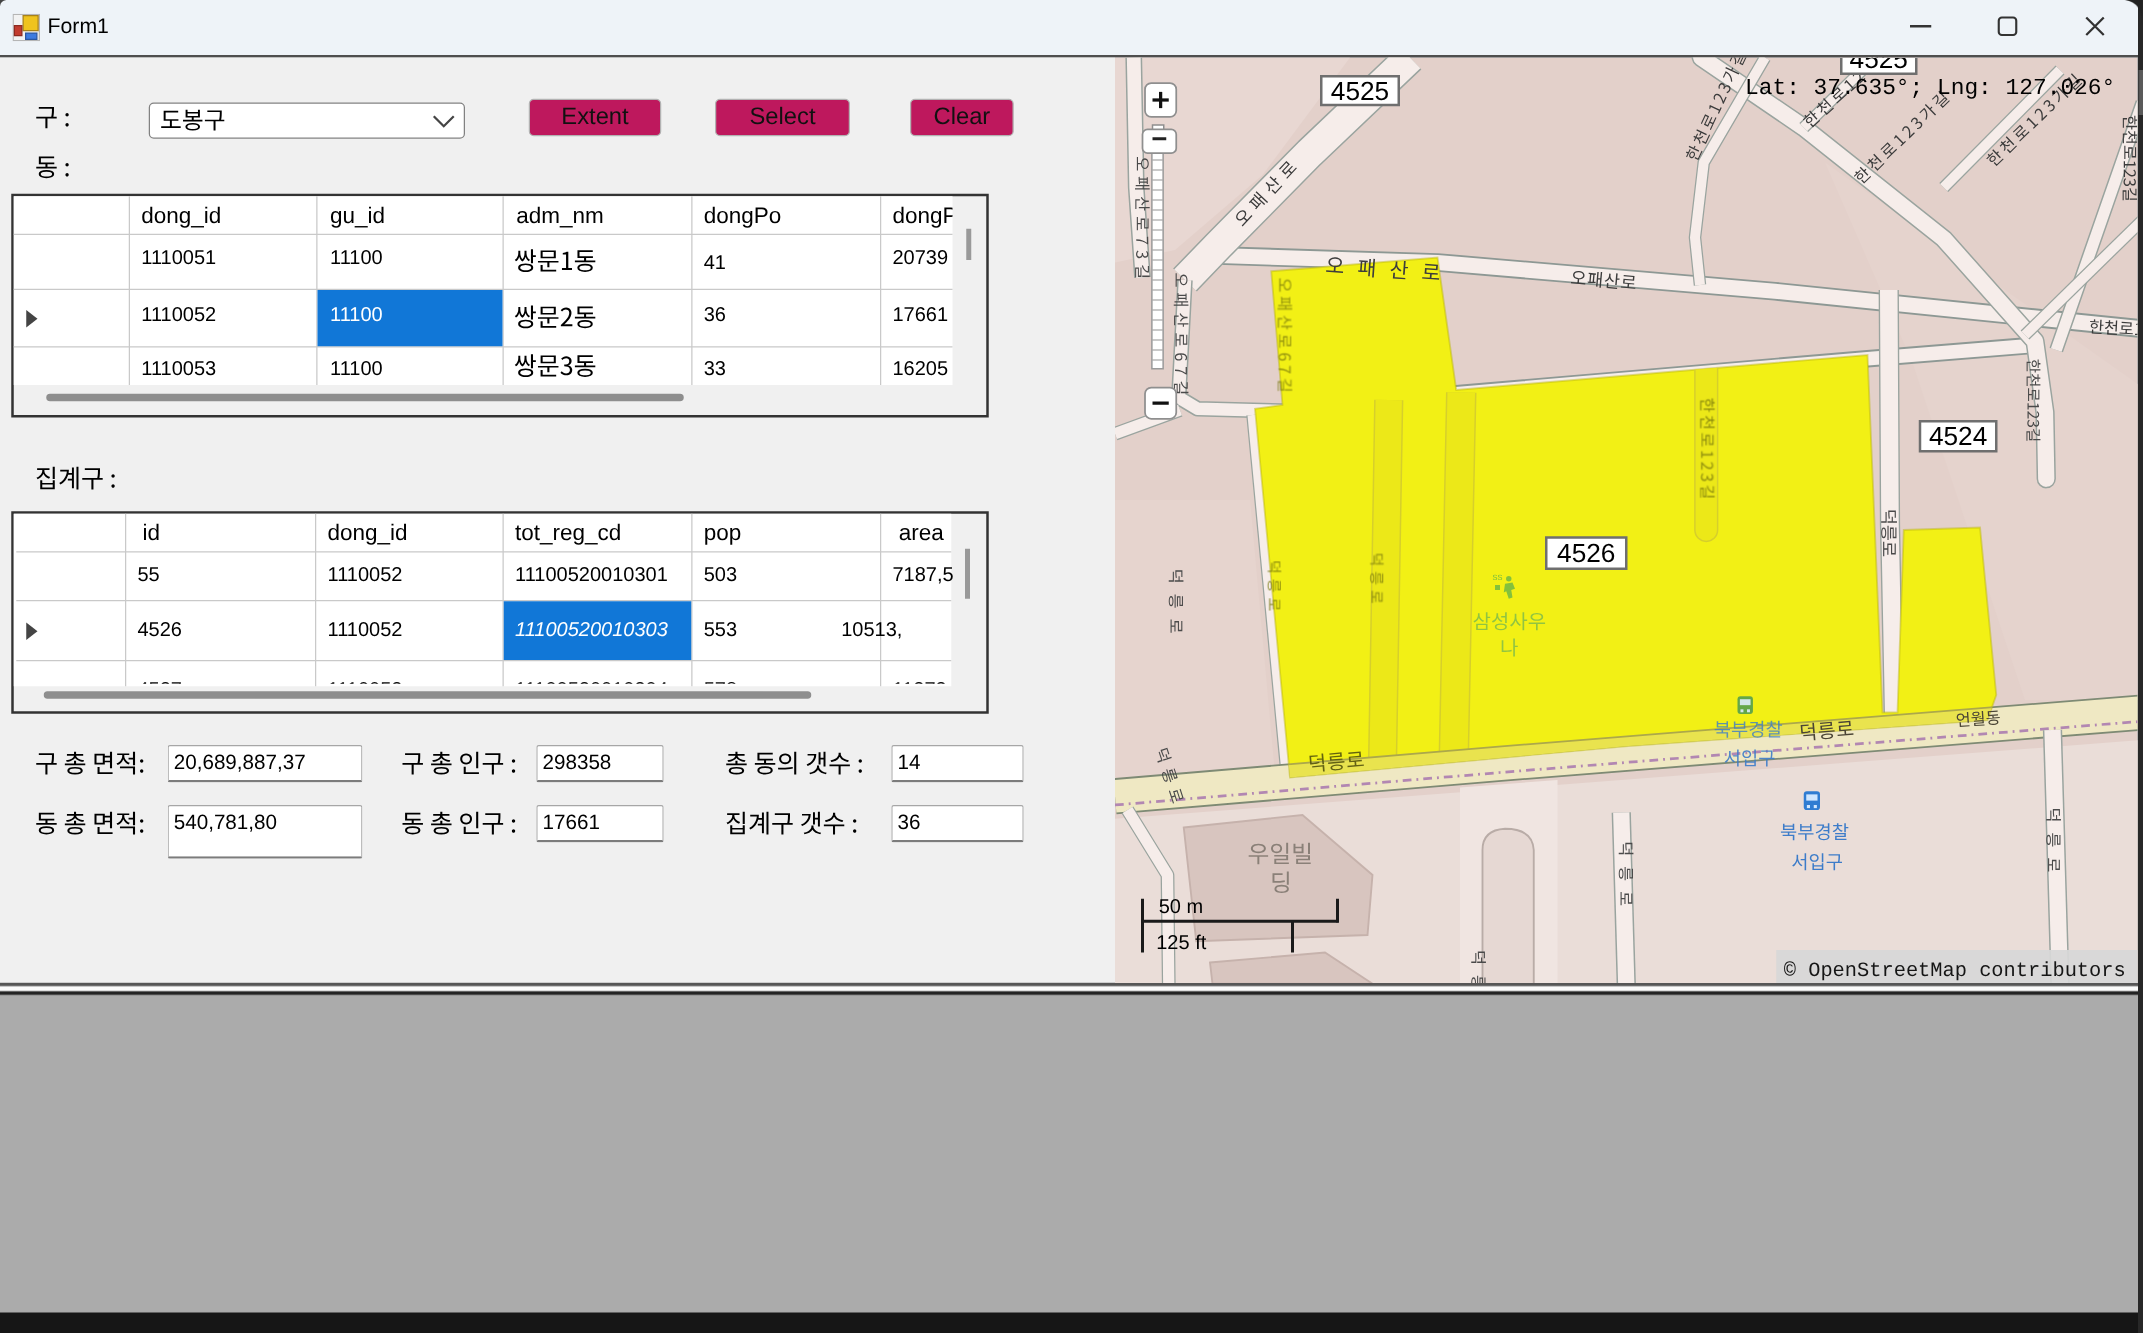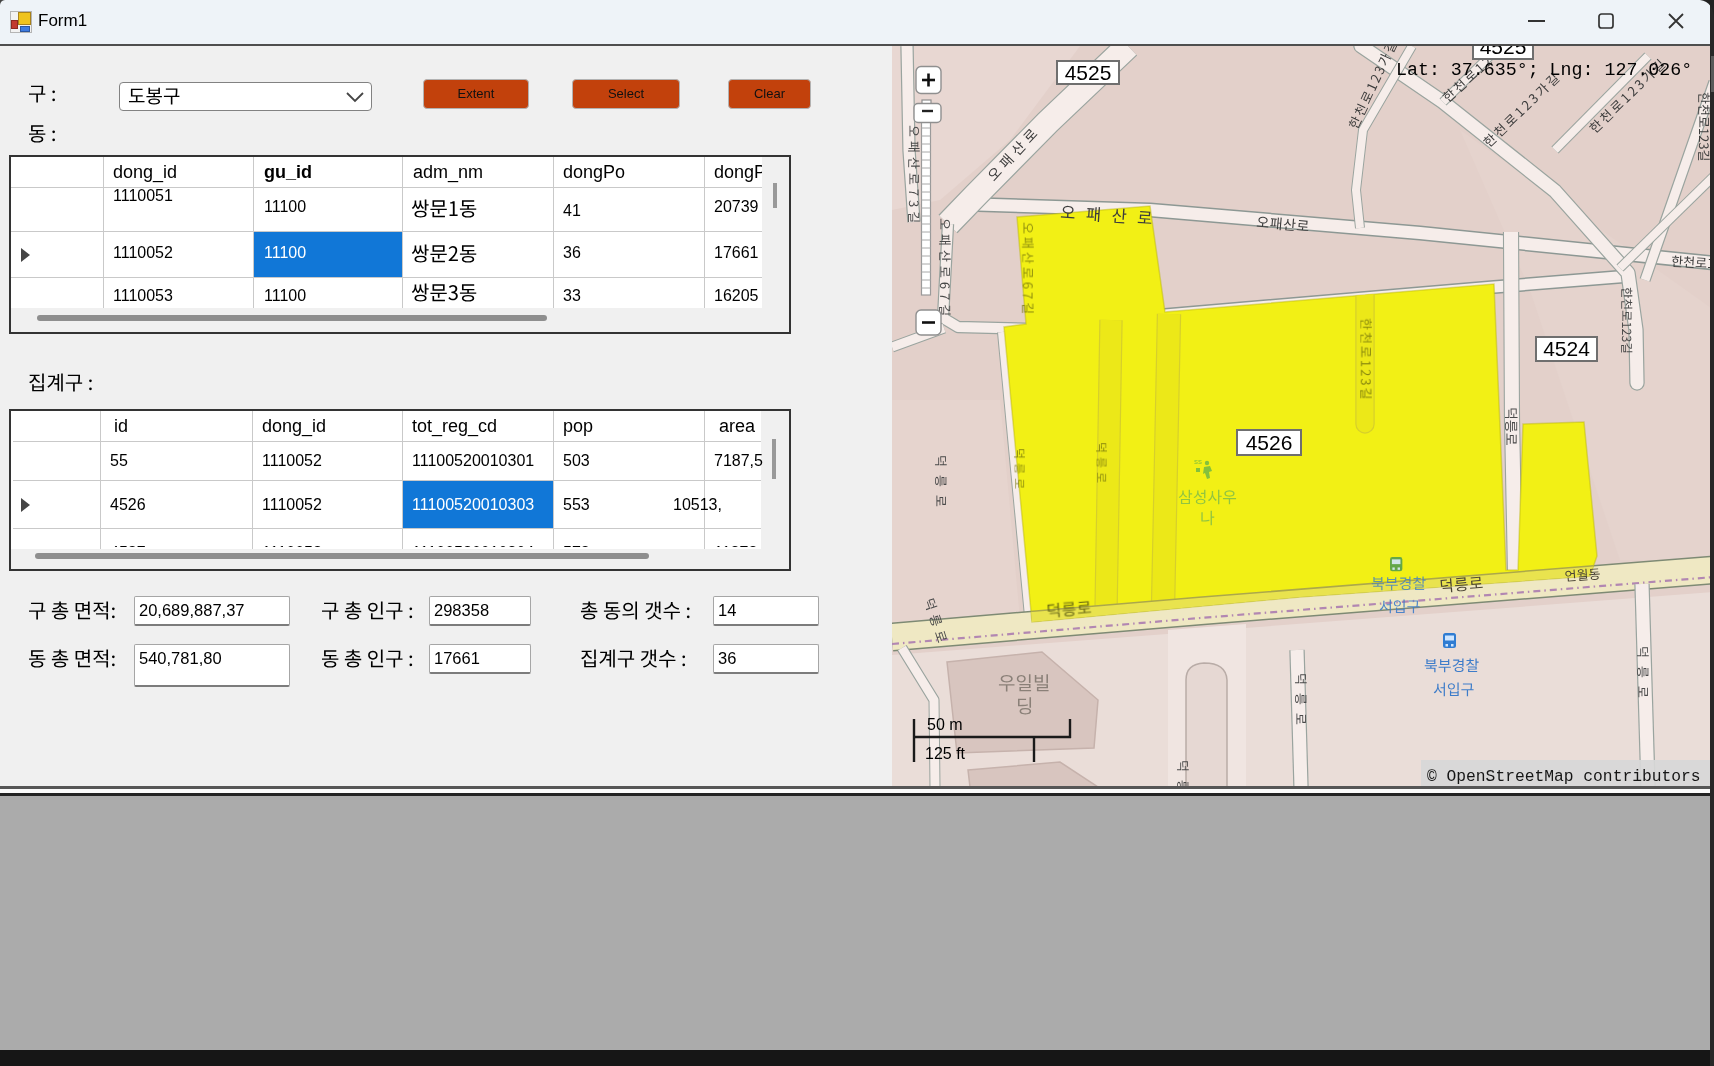--- a/index.html
+++ b/index.html
@@ -1,20 +1,20 @@
 <!DOCTYPE html>
 <html><head><meta charset="utf-8"><style>
 *{margin:0;padding:0;box-sizing:border-box}
 html,body{width:1714px;height:1066px;overflow:hidden;background:#ababab;font-family:"Liberation Sans",sans-serif}
 #win{position:relative;width:1714px;height:1066px}
 .abs{position:absolute}
 #titlebar{left:0;top:0;width:1714px;height:46px;background:#eef3f8;border-bottom:2px solid #4e4e4e}
 #panel{left:0;top:46px;width:892px;height:740px;background:#f0f0f0}
 #graybot{left:0;top:796px;width:1714px;height:254px;background:#ababab}
-.btn{background:#c2410c;border:1px solid #b2b2b2;border-radius:4px;font-size:13px;color:#111;text-align:center;line-height:28px}
+.btn{background:#be185d;border:1px solid #b2b2b2;border-radius:4px;font-size:19px;color:#111;text-align:center;line-height:28px}
 .tb{background:#fff;border:1px solid #a6a6a6;border-bottom:2px solid #7c7c7c;border-radius:2px;font-size:16.5px;color:#000;line-height:27px;padding-left:4px}
 .grid{background:#f0f0f0;border:2px solid #333}
 .gtxt{font-size:16px;color:#000;white-space:nowrap}
 .ghdr{font-size:18px;color:#000;white-space:nowrap}
 </style></head><body>
 <div id="win">
 <div class="abs" id="titlebar"></div>
 <svg class="abs" style="left:10px;top:11px" width="22" height="22" viewBox="0 0 22 22">
  <rect x="0.5" y="0.5" width="21" height="21" fill="#f2f2f2" stroke="#b5b5b5"></rect>
  <rect x="8.5" y="1.5" width="12" height="12" fill="#efc31e" stroke="#a8821a"></rect>
@@ -42,31 +42,31 @@
 <div class="abs" style="left:11px;top:157px;width:751px;height:151px;background:#fff"></div>
 <div class="abs" style="left:103px;top:157px;width:1px;height:151px;background:#c9c9c9"></div>
 <div class="abs" style="left:253px;top:157px;width:1px;height:151px;background:#c9c9c9"></div>
 <div class="abs" style="left:402px;top:157px;width:1px;height:151px;background:#c9c9c9"></div>
 <div class="abs" style="left:553px;top:157px;width:1px;height:151px;background:#c9c9c9"></div>
 <div class="abs" style="left:704px;top:157px;width:1px;height:151px;background:#c9c9c9"></div>
 <div class="abs" style="left:11px;top:187px;width:751px;height:1px;background:#c9c9c9"></div>
 <div class="abs" style="left:11px;top:231px;width:751px;height:1px;background:#c9c9c9"></div>
 <div class="abs" style="left:11px;top:277px;width:751px;height:1px;background:#c9c9c9"></div>
 <div class="abs ghdr" style="left:113px;top:162px;">dong_id</div>
-<div class="abs ghdr" style="left:264px;top:162px;font-weight:bold;">gu_id</div>
+<div class="abs ghdr" style="left:264px;top:162px;">gu_id</div>
 <div class="abs ghdr" style="left:413px;top:162px;">adm_nm</div>
 <div class="abs ghdr" style="left:563px;top:162px;">dongPo</div>
 <div class="abs" style="left:714px;top:162px;width:48px;height:22px;overflow:hidden">
       <div class="ghdr">dongPo</div>
     </div>
 <div class="abs" style="left:254px;top:232px;width:148px;height:45px;background:#1177d7"></div>
 <svg class="abs" style="left:19px;top:246px" width="14" height="18">
       <path d="M2,2 L2,16 L11,9 Z" fill="#444"></path>
     </svg>
-<div class="abs gtxt" style="left:113px;top:187px;">1110051</div>
+<div class="abs gtxt" style="left:113px;top:198px;">1110051</div>
 <div class="abs gtxt" style="left:264px;top:198px;">11100</div>
 <div class="abs gtxt" style="left:563px;top:202px;">41</div>
 <div class="abs gtxt" style="left:714px;top:198px;">20739</div>
 <div class="abs gtxt" style="left:113px;top:244px;">1110052</div>
 <div class="abs gtxt" style="left:264px;top:244px;color:#fff;">11100</div>
 <div class="abs gtxt" style="left:563px;top:244px;">36</div>
 <div class="abs gtxt" style="left:714px;top:244px;">17661</div>
 <div class="abs gtxt" style="left:113px;top:287px;">1110053</div>
 <div class="abs gtxt" style="left:264px;top:287px;">11100</div>
 <div class="abs gtxt" style="left:563px;top:287px;">33</div>
@@ -94,21 +94,21 @@
 <svg class="abs" style="left:19px;top:496px" width="14" height="18">
       <path d="M2,2 L2,16 L11,9 Z" fill="#444"></path>
     </svg>
 <div class="abs gtxt" style="left:110px;top:452px;">55</div>
 <div class="abs gtxt" style="left:262px;top:452px;">1110052</div>
 <div class="abs gtxt" style="left:412px;top:452px;">11100520010301</div>
 <div class="abs gtxt" style="left:563px;top:452px;">503</div>
 <div class="abs gtxt" style="left:714px;top:452px;">7187,5</div>
 <div class="abs gtxt" style="left:110px;top:496px;">4526</div>
 <div class="abs gtxt" style="left:262px;top:496px;">1110052</div>
-<div class="abs gtxt" style="left:412px;top:496px;color:#fff;">11100520010303</div>
+<div class="abs gtxt" style="left:412px;top:496px;color:#fff;font-style:italic;">11100520010303</div>
 <div class="abs gtxt" style="left:563px;top:496px;">553</div>
 <div class="abs gtxt" style="left:673px;top:496px;">10513,</div>
 <div class="abs" style="left:13px;top:528px;width:748px;height:19px;overflow:hidden">
       <div class="abs gtxt" style="left:97px;top:16px">4527</div>
       <div class="abs gtxt" style="left:249px;top:16px">1110052</div>
       <div class="abs gtxt" style="left:399px;top:16px">11100520010304</div>
       <div class="abs gtxt" style="left:550px;top:16px">578</div>
       <div class="abs gtxt" style="left:701px;top:16px">11273,</div>
     </div>
 <div class="abs" style="left:35px;top:553px;width:614px;height:6px;background:#8e8e8e;border-radius:3px"></div>

